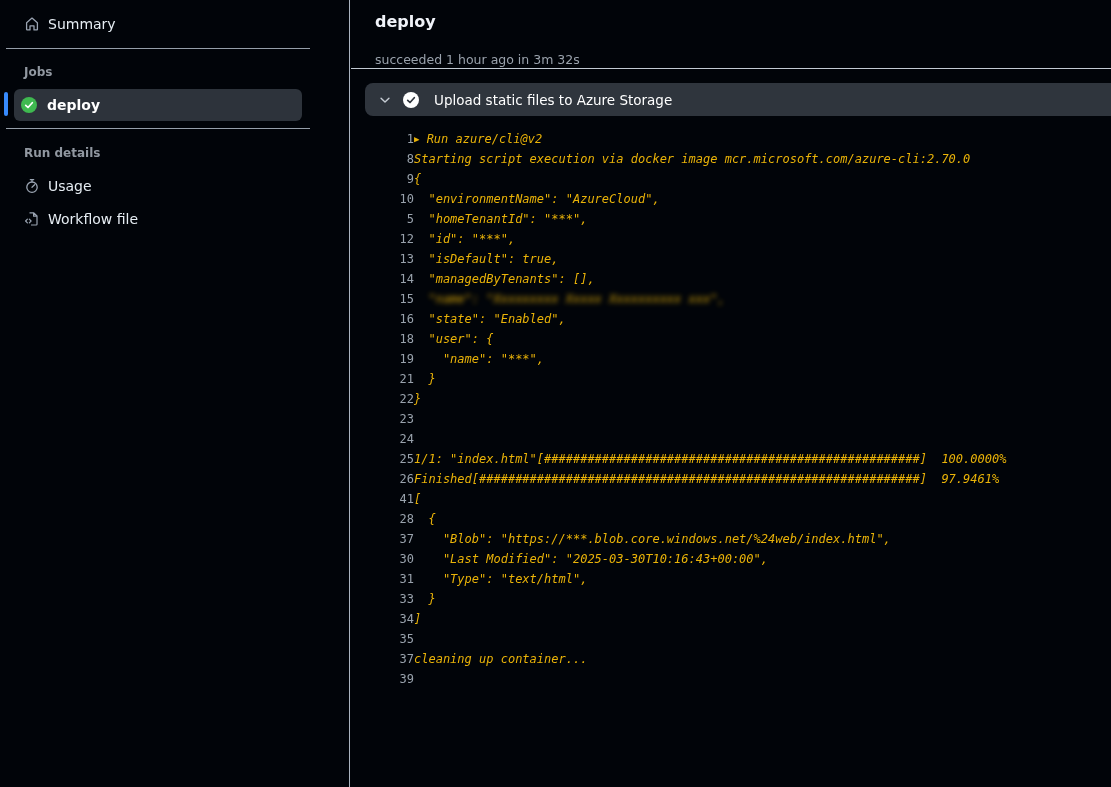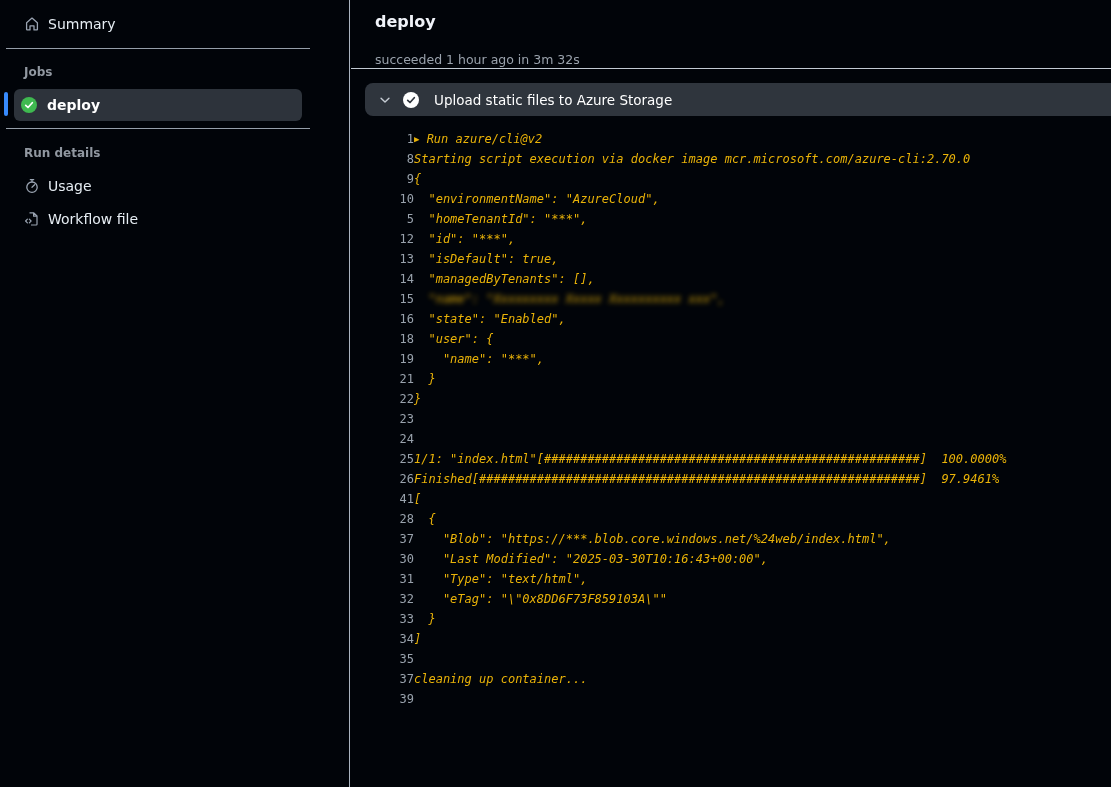--- a/index.html
+++ b/index.html
@@ -161,21 +161,20 @@
         <div class="log-row"><span class="log-num">22</span><span class="log-text">}</span></div>
         <div class="log-row"><span class="log-num">23</span><span class="log-text"></span></div>
         <div class="log-row"><span class="log-num">24</span><span class="log-text"></span></div>
         <div class="log-row"><span class="log-num">25</span><span class="log-text">1/1: "index.html"[####################################################]  100.0000%</span></div>
         <div class="log-row"><span class="log-num">26</span><span class="log-text">Finished[#############################################################]  97.9461%</span></div>
         <div class="log-row"><span class="log-num">41</span><span class="log-text">[</span></div>
         <div class="log-row"><span class="log-num">28</span><span class="log-text">  {</span></div>
         <div class="log-row"><span class="log-num">37</span><span class="log-text">    "Blob": "https://***.blob.core.windows.net/%24web/index.html",</span></div>
         <div class="log-row"><span class="log-num">30</span><span class="log-text">    "Last Modified": "2025-03-30T10:16:43+00:00",</span></div>
         <div class="log-row"><span class="log-num">31</span><span class="log-text">    "Type": "text/html",</span></div>
-        <div class="log-row"><span class="log-num">32</span><span class="log-text">    "eTag": "\"0x8DD6F73F859103A\""</span></div>
         <div class="log-row"><span class="log-num">33</span><span class="log-text">  }</span></div>
         <div class="log-row"><span class="log-num">34</span><span class="log-text">]</span></div>
         <div class="log-row"><span class="log-num">35</span><span class="log-text"></span></div>
         <div class="log-row"><span class="log-num">37</span><span class="log-text">cleaning up container...</span></div>
         <div class="log-row"><span class="log-num">39</span><span class="log-text"></span></div>
       </div>
   </main>
 </div>
 
 </body></html>

